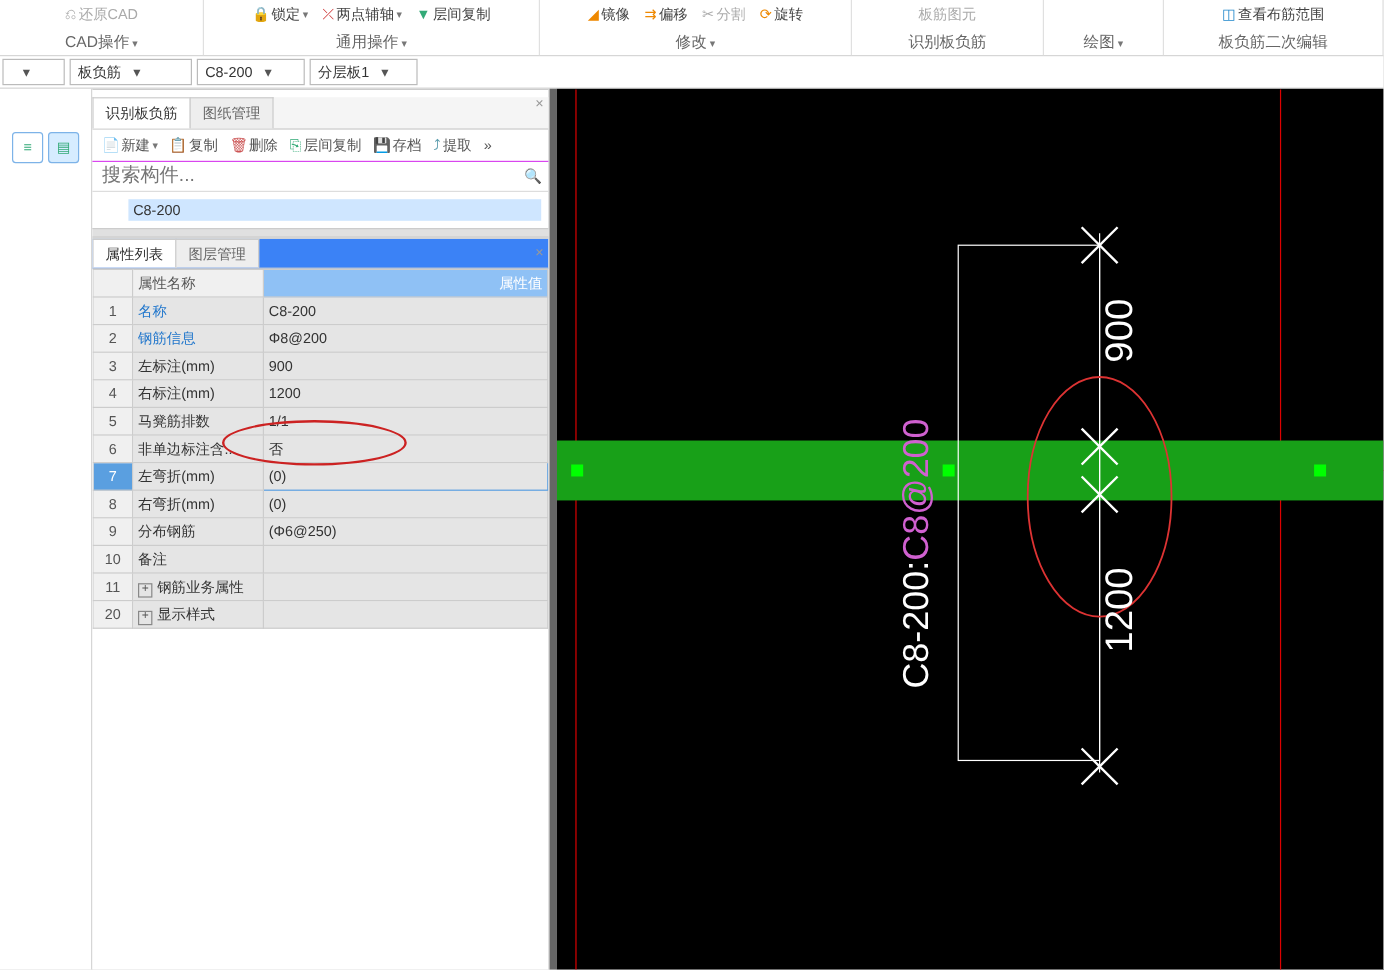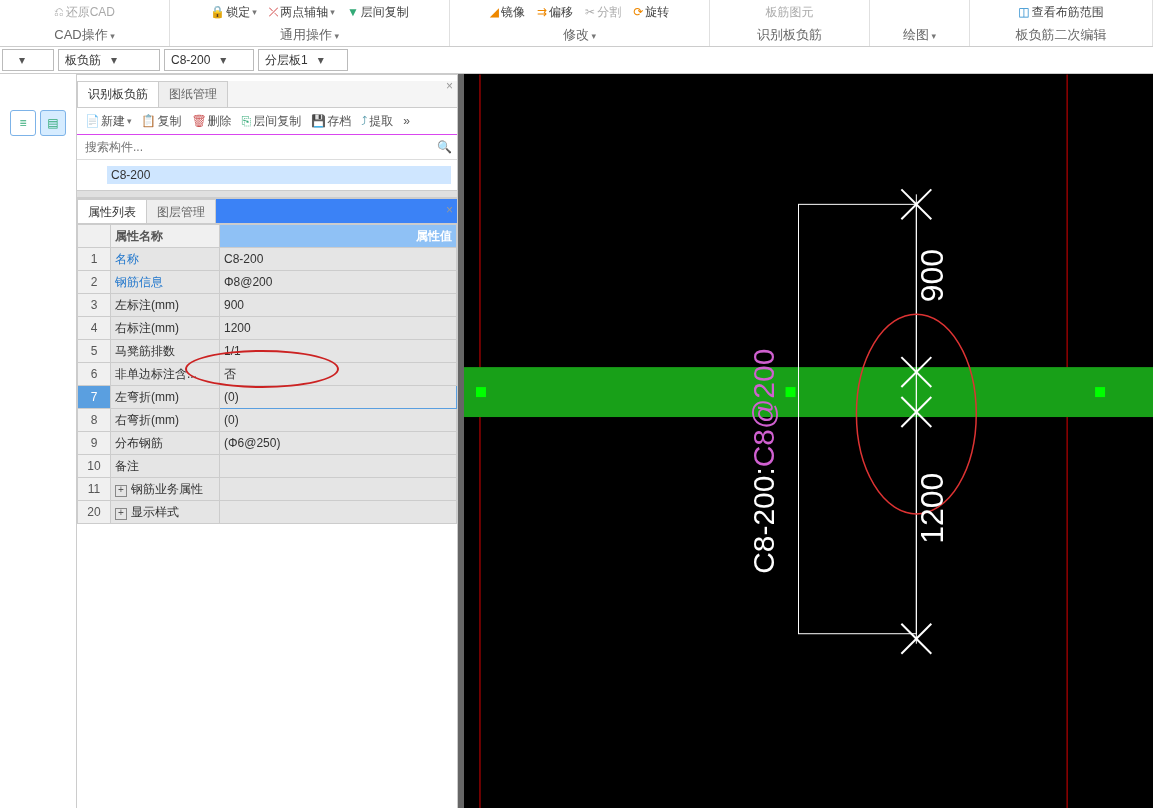--- a/index.html
+++ b/index.html
@@ -19,33 +19,33 @@
 .view-toggle{display:flex;gap:4px}
 .sq-btn{width:24px;height:24px;border:1px solid #7db3e8;border-radius:3px;display:flex;align-items:center;justify-content:center;background:#fff}
 .sq-btn.active{background:#d6ecff}
 .mid-col{width:380px;display:flex;flex-direction:column;border-right:1px solid #ccc;background:#fff}
 .tabs{display:flex;height:26px;border-bottom:1px solid #ccc;background:#f5f5f5;margin-top:6px}
 .tab{padding:4px 10px;border:1px solid #ccc;border-bottom:none;background:#eee;margin-right:-1px;color:#666;cursor:pointer}
 .tab.active{background:#fff;color:#333}
 .toolbar{display:flex;align-items:center;height:26px;border-bottom:1px solid #d946ef;gap:2px;padding:0 4px}
 .tbtn{display:flex;align-items:center;gap:2px;padding:0 4px;height:22px;color:#555;cursor:pointer}
 .search{display:flex;align-items:center;height:24px;border-bottom:1px solid #ddd;padding:0 6px;color:#aaa}
-.search input{flex:1;border:none;outline:none;font-size:12px;color:#ef4444}
+.search input{flex:1;border:none;outline:none;font-size:16px;color:#ef4444}
 .tree{flex:0 0 134px;overflow:auto;padding:6px 6px}
 .tree-node{padding:2px 0}
 .tree-child{margin-left:24px;padding:2px 4px}
 .tree-child.sel{background:#cfe6ff}
 .close-x{position:absolute;right:4px;top:4px;color:#999;cursor:pointer}
 .panel{position:relative;border-top:1px solid #ccc}
 .prop-panel{flex:1;display:flex;flex-direction:column;overflow:hidden}
 .prop-tabs{display:flex;height:24px;border-bottom:1px solid #ccc;background:#3b82f6}
 .grid{flex:1;overflow:auto;position:relative}
 table{border-collapse:collapse;width:100%}
 th,td{border:1px solid #ccc;padding:2px 4px;height:18px;text-align:left;background:#e5e5e5;font-size:12px}
-th{background:#f0f0f0;color:#555;font-weight:bold}
+th{background:#f0f0f0;color:#555;font-weight:normal}
 th.val{background:#8fc1f5;color:#fff;text-align:right}
 td.idx{background:#f0f0f0;text-align:center;width:24px;color:#555}
 td.name{width:100px;color:#333}
 td.link{color:#2277cc}
 tr.sel td.idx{background:#5a9fe0;color:#fff}
 tr.sel td.val{border:1px solid #5a9fe0}
 .exp{display:inline-block;width:10px;height:10px;border:1px solid #888;text-align:center;line-height:8px;font-size:10px;margin-right:4px;color:#555}
 .canvas{flex:1;position:relative;background:#000}
 .canvas svg{position:absolute;inset:0}
 .annot{position:absolute;border:2px solid #cc2222;border-radius:50%}

